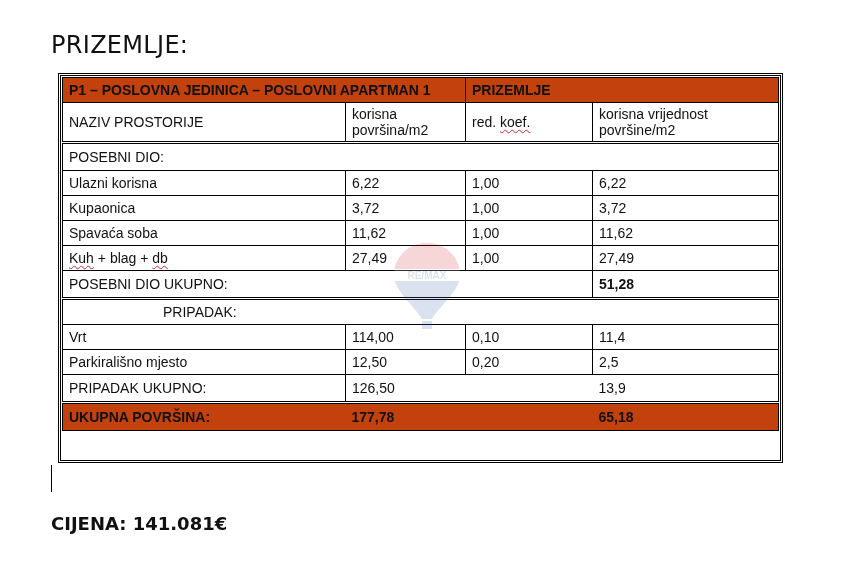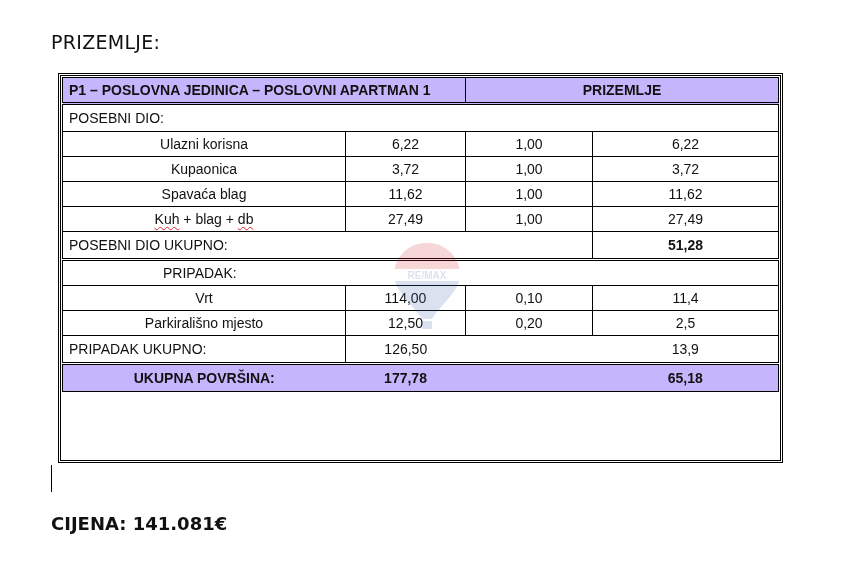--- a/index.html
+++ b/index.html
@@ -1,34 +1,34 @@
 <!DOCTYPE html>
 <html><head>
   <meta charset="utf-8">
   <style>
     html, body { margin: 0; padding: 0; background: #ffffff; }
     body { width: 853px; height: 568px; position: relative; overflow: hidden; font-family: "Liberation Sans", sans-serif; color: #111; }
     .heading {
       position: absolute; left: 51px; top: 31px;
-      font-family: "DejaVu Sans", sans-serif; font-size: 19px; letter-spacing: 0.3px; color: #111;
+      font-family: "DejaVu Sans", sans-serif; font-size: 24px; letter-spacing: 0.3px; color: #111;
     }
     .table-wrap {
       position: absolute; left: 58px; top: 73px; width: 725px; height: 390px;
       border: 3px double #000; box-sizing: border-box; padding: 1px;
     }
     table.area {
       width: 100%; border-collapse: collapse; table-layout: fixed;
       font-family: "Liberation Sans", sans-serif; font-size: 14px; color: #111;
     }
     table.area td {
       border: 1px solid #000; height: 24px; padding: 0 6px; vertical-align: middle;
-      text-align: center; line-height: 16px; white-space: nowrap;
+      text-align: left; line-height: 16px; white-space: nowrap;
     }
     table.area tr.tall td { height: 38px; white-space: normal; }
-    table.area tr.gray td { background: #c4b5fd; font-weight: bold; }
+    table.area tr.gray td { background: #c2410c; font-weight: bold; }
     table.area td.left { text-align: left; padding-left: 6px; }
     table.area td.bold { font-weight: bold; }
     table.area tr.sep-top td { border-top: 3px double #000; }
     .squiggle { text-decoration: underline wavy #d23; text-decoration-thickness: 1px; text-underline-offset: 2px; }
     .indent { padding-left: 100px !important; }
     .cursor {
       position: absolute; left: 51px; top: 465px; width: 1px; height: 27px; background: #000;
     }
     .price {
       position: absolute; left: 51px; top: 513px;
@@ -49,38 +49,52 @@
       <col style="width:283px">
         <col style="width:120px">
         <col style="width:127px">
         <col>
     </colgroup>
     <tbody>
         <tr class="gray">
       <td colspan="2" class="left">P1 – POSLOVNA JEDINICA – POSLOVNI APARTMAN 1</td>
       <td colspan="2">PRIZEMLJE</td>
     </tr>
+    <tr class="tall">
+      <td>NAZIV PROSTORIJE</td>
+      <td>
+        <span>korisna</span><br>
+        <span>površina/m2</span>
+      </td>
+      <td>
+        <span>red. </span><span class="squiggle">koef.</span>
+      </td>
+      <td>
+        <span>korisna vrijednost</span><br>
+        <span>površine/m2</span>
+      </td>
+    </tr>
 
     <tr class="sep-top">
       <td colspan="4" class="left" style="height:26px">POSEBNI DIO:</td>
     </tr>
     <tr>
       <td>Ulazni korisna</td>
       <td>6,22</td>
       <td>1,00</td>
       <td>6,22</td>
     </tr>
     <tr>
       <td>Kupaonica</td>
       <td>3,72</td>
       <td>1,00</td>
       <td>3,72</td>
     </tr>
     <tr>
-      <td>Spavaća blag</td>
+      <td>Spavaća soba</td>
       <td>11,62</td>
       <td>1,00</td>
       <td>11,62</td>
     </tr>
     <tr>
       <td>
         <span class="squiggle">Kuh</span><span> + blag + </span><span class="squiggle">db</span>
       </td>
       <td>27,49</td>
       <td>1,00</td>

